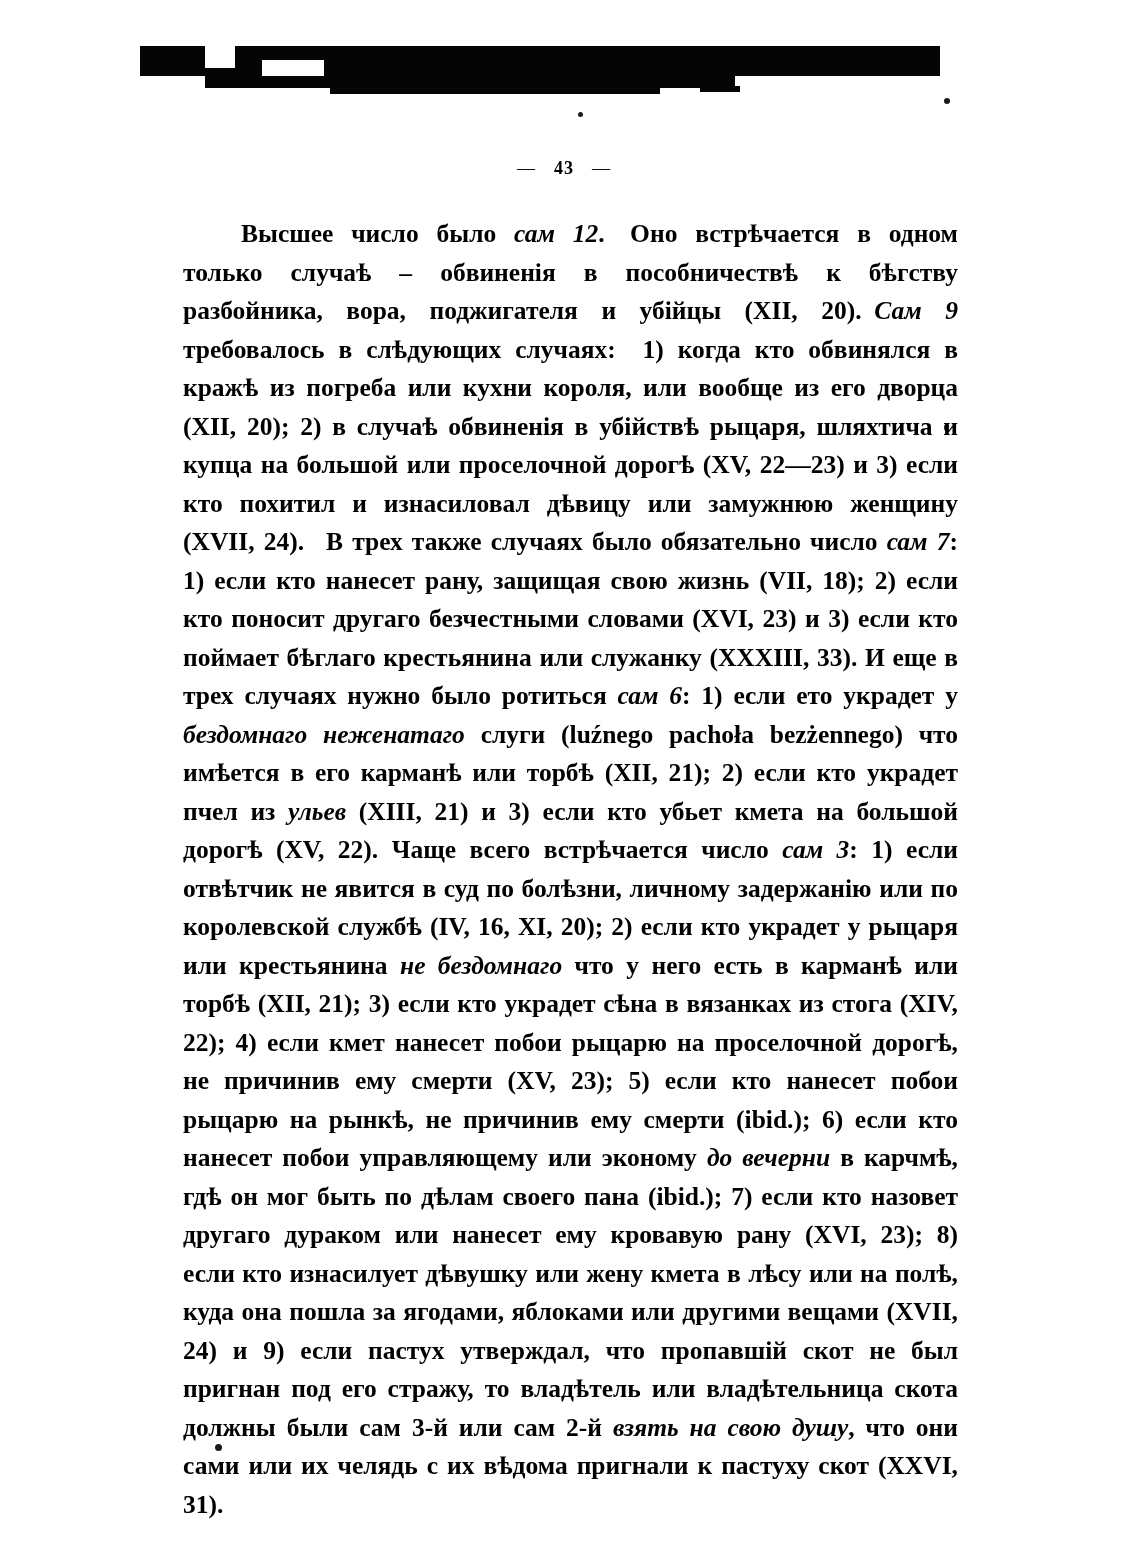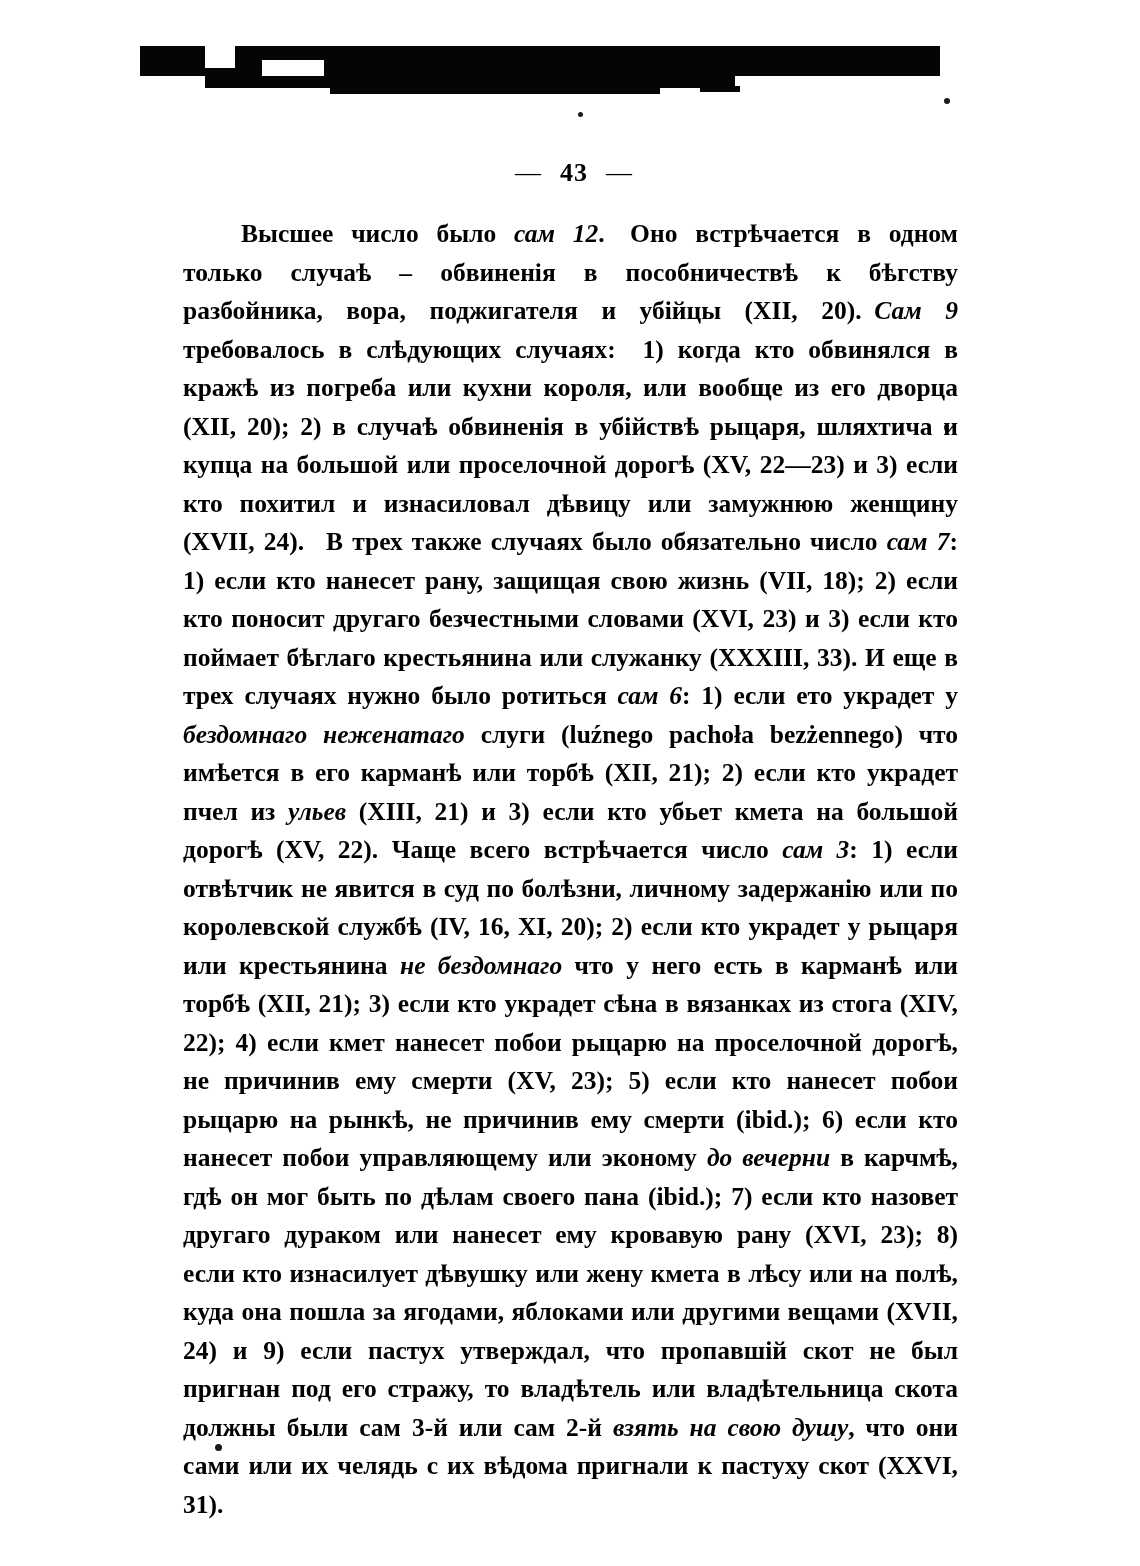--- a/index.html
+++ b/index.html
@@ -38,24 +38,23 @@
   #speck-left-low  { left: 215px; top: 1444px; width: 7px; height: 7px; }
   #speck-left-top  { left: 578px; top: 112px; width: 5px;  height: 5px; }
 
   
   .folio {
     position: absolute;
     left: 0;
     top: 158px;
     width: 1128px;
     text-align: center;
-    font-size: 26px;
+    font-size: 18px;
     font-weight: bold;
     letter-spacing: 1px;
-    margin-left: 10px;
   }
   .folio .dash {
     display: inline-block;
     padding: 0 18px;
     font-weight: normal;
   }
 
   
   .text-column {
     position: absolute;

